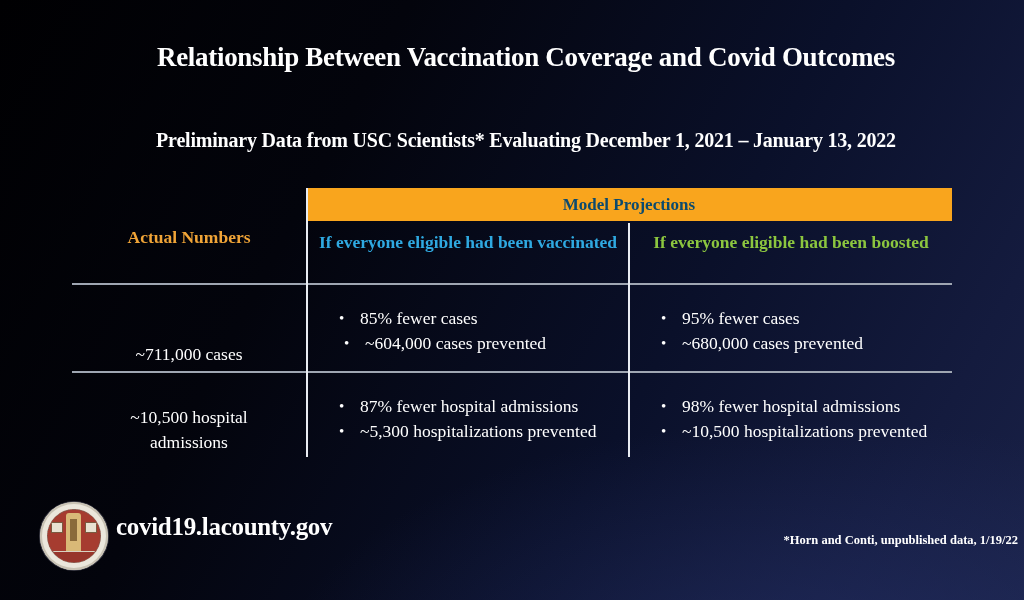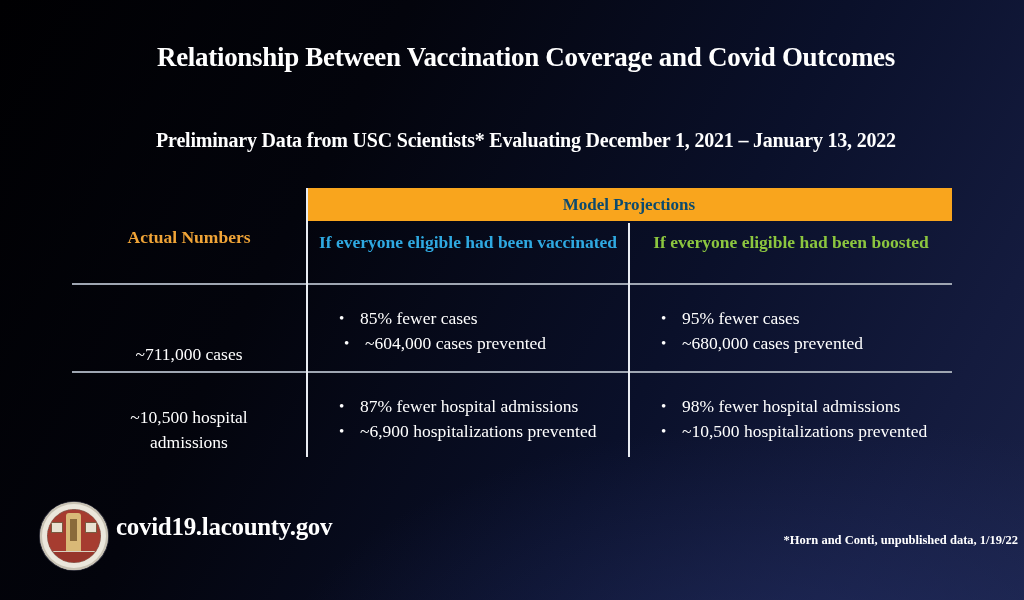--- a/index.html
+++ b/index.html
@@ -111,21 +111,21 @@
     <ul class="bullets r1 c3">
       <li>95% fewer cases</li>
       <li>~680,000 cases prevented</li>
     </ul>
 
     <div class="actual-cell r2">
       <span class="wrap2">~10,500 hospital admissions</span>
     </div>
     <ul class="bullets r2 c2">
       <li>87% fewer hospital admissions</li>
-      <li>~6,900 hospitalizations prevented</li>
+      <li>~5,300 hospitalizations prevented</li>
     </ul>
     <ul class="bullets r2 c3">
       <li>98% fewer hospital admissions</li>
       <li>~10,500 hospitalizations prevented</li>
     </ul>
   </div>
 
   <div class="seal">
     <div class="seal-inner">
       <div class="seal-sq l"></div>

